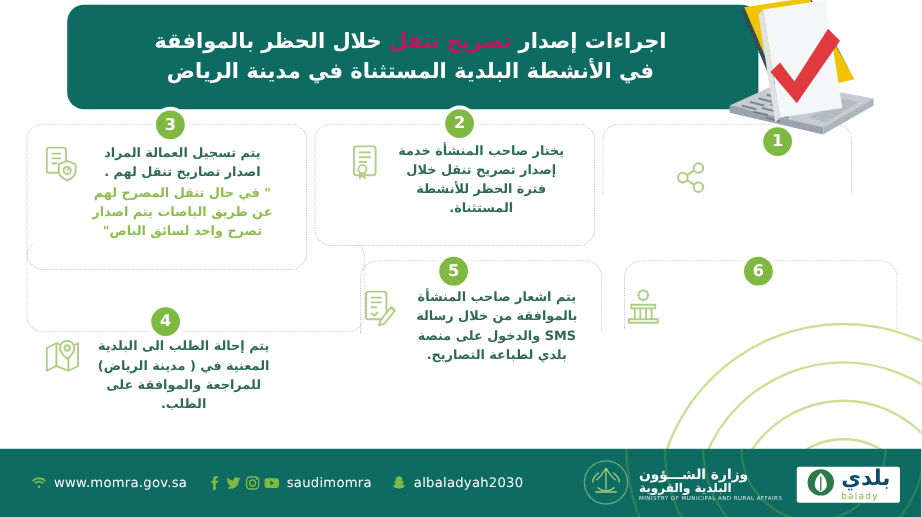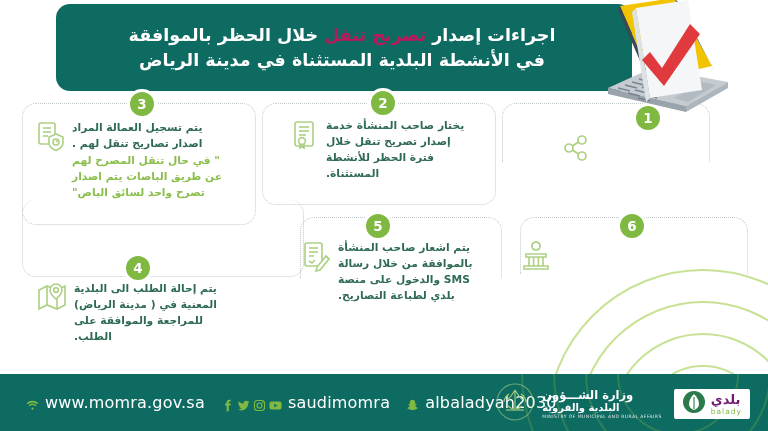--- a/index.html
+++ b/index.html
@@ -45,21 +45,21 @@
   .step{position:absolute;z-index:4;}
   .badge{
     position:absolute;width:24px;height:24px;border-radius:50%;
     background:#7FB942;color:#fff;font-size:13.5px;font-weight:bold;
     display:flex;align-items:center;justify-content:center;
     box-shadow:0 0 0 3px #ffffff;
   }
   .body{display:flex;flex-direction:row-reverse;align-items:flex-start;gap:6px;}
   .txt{
     color:#2F6B53;font-size:10.7px;font-weight:bold;line-height:1.5;
-    text-align:left;direction:rtl;
+    text-align:center;direction:rtl;
   }
   .txt .quote{color:#8CBE4E;display:block;margin-top:1px;}
   .icon{flex:0 0 auto;width:32px;height:32px;opacity:.95;}
   .icon svg{display:block;}
 
   
   #step1{left:560px;top:132px;width:190px;}
   #step1 .badge{left:76px;top:-26px;}
   #step1 .txt{width:140px;}
 
@@ -87,32 +87,32 @@
   .footer{
     position:absolute;left:0;bottom:0;width:768px;height:57px;
     background:#0E6B62;z-index:7;overflow:hidden;
   }
   .footer-arcs{position:absolute;right:0;top:-60px;width:300px;height:160px;opacity:.5;}
   .f-left{
     position:absolute;left:26px;top:0;height:57px;
     display:flex;flex-direction:row;align-items:center;gap:16px;
     direction:ltr;z-index:2;
   }
-  .f-item{display:flex;align-items:flex-end;gap:6px;color:#ffffff;font-size:16px;letter-spacing:.2px;}
+  .f-item{display:flex;align-items:flex-start;gap:6px;color:#ffffff;font-size:11px;letter-spacing:.2px;}
   .f-item .glyph{display:flex;align-items:center;gap:3px;}
   .soc{width:13px;height:13px;display:block;}
   .f-right{
     position:absolute;right:18px;top:0;height:60px;
     display:flex;flex-direction:row-reverse;align-items:center;gap:12px;z-index:2;
   }
   .balady-logo{
     background:#ffffff;border-radius:2px;padding:4px 8px;
     display:flex;flex-direction:row-reverse;align-items:center;gap:5px;height:30px;box-sizing:border-box;
   }
-  .balady-ar{color:#701a75;font-size:13px;font-weight:bold;line-height:1;}
+  .balady-ar{color:#0c4a6e;font-size:18px;font-weight:bold;line-height:1;}
   .balady-en{color:#7FB942;font-size:7.5px;letter-spacing:1px;line-height:1;}
   .balady-txt{display:flex;flex-direction:column;align-items:flex-end;gap:2px;}
   .ministry{display:flex;flex-direction:row-reverse;align-items:center;gap:7px;}
   .ministry-txt{display:flex;flex-direction:column;align-items:flex-end;color:#fff;line-height:1.15;}
   .ministry-txt .m1{font-size:11.5px;font-weight:bold;}
   .ministry-txt .m2{font-size:10px;font-weight:bold;}
   .ministry-txt .m3{font-size:4.6px;letter-spacing:.4px;opacity:.85;}
 </style>
 </head>
 <body>

